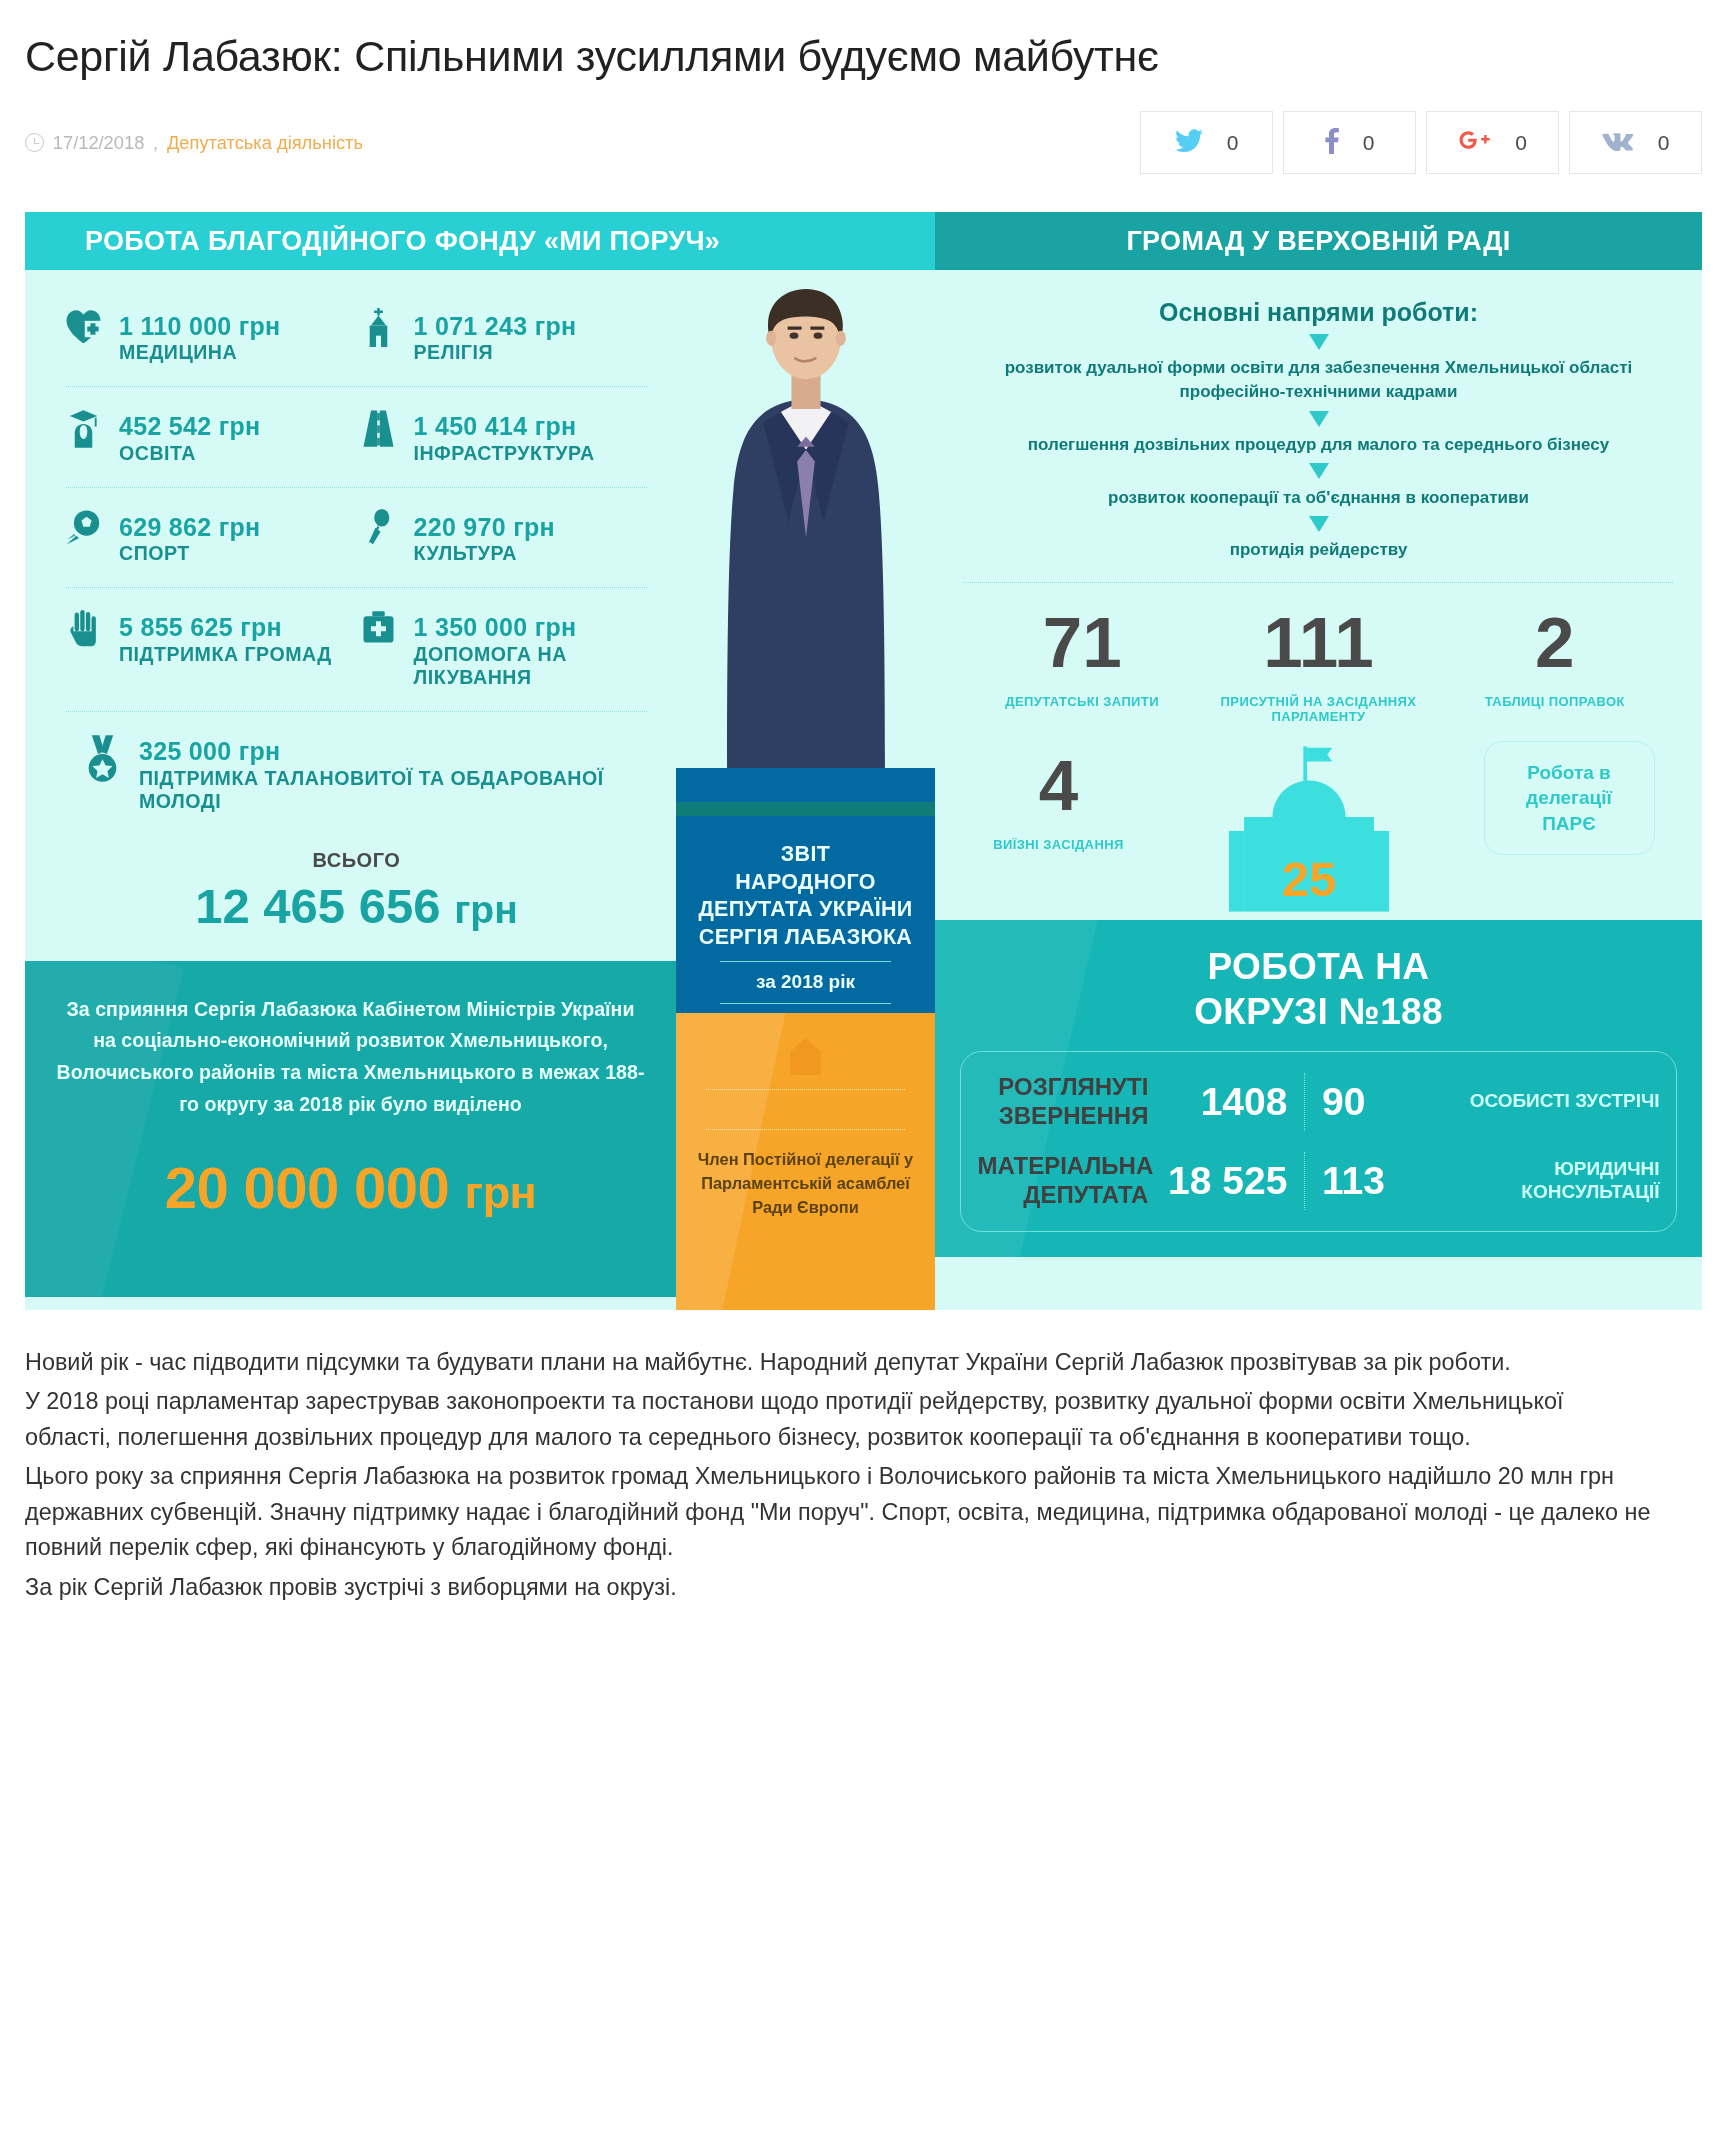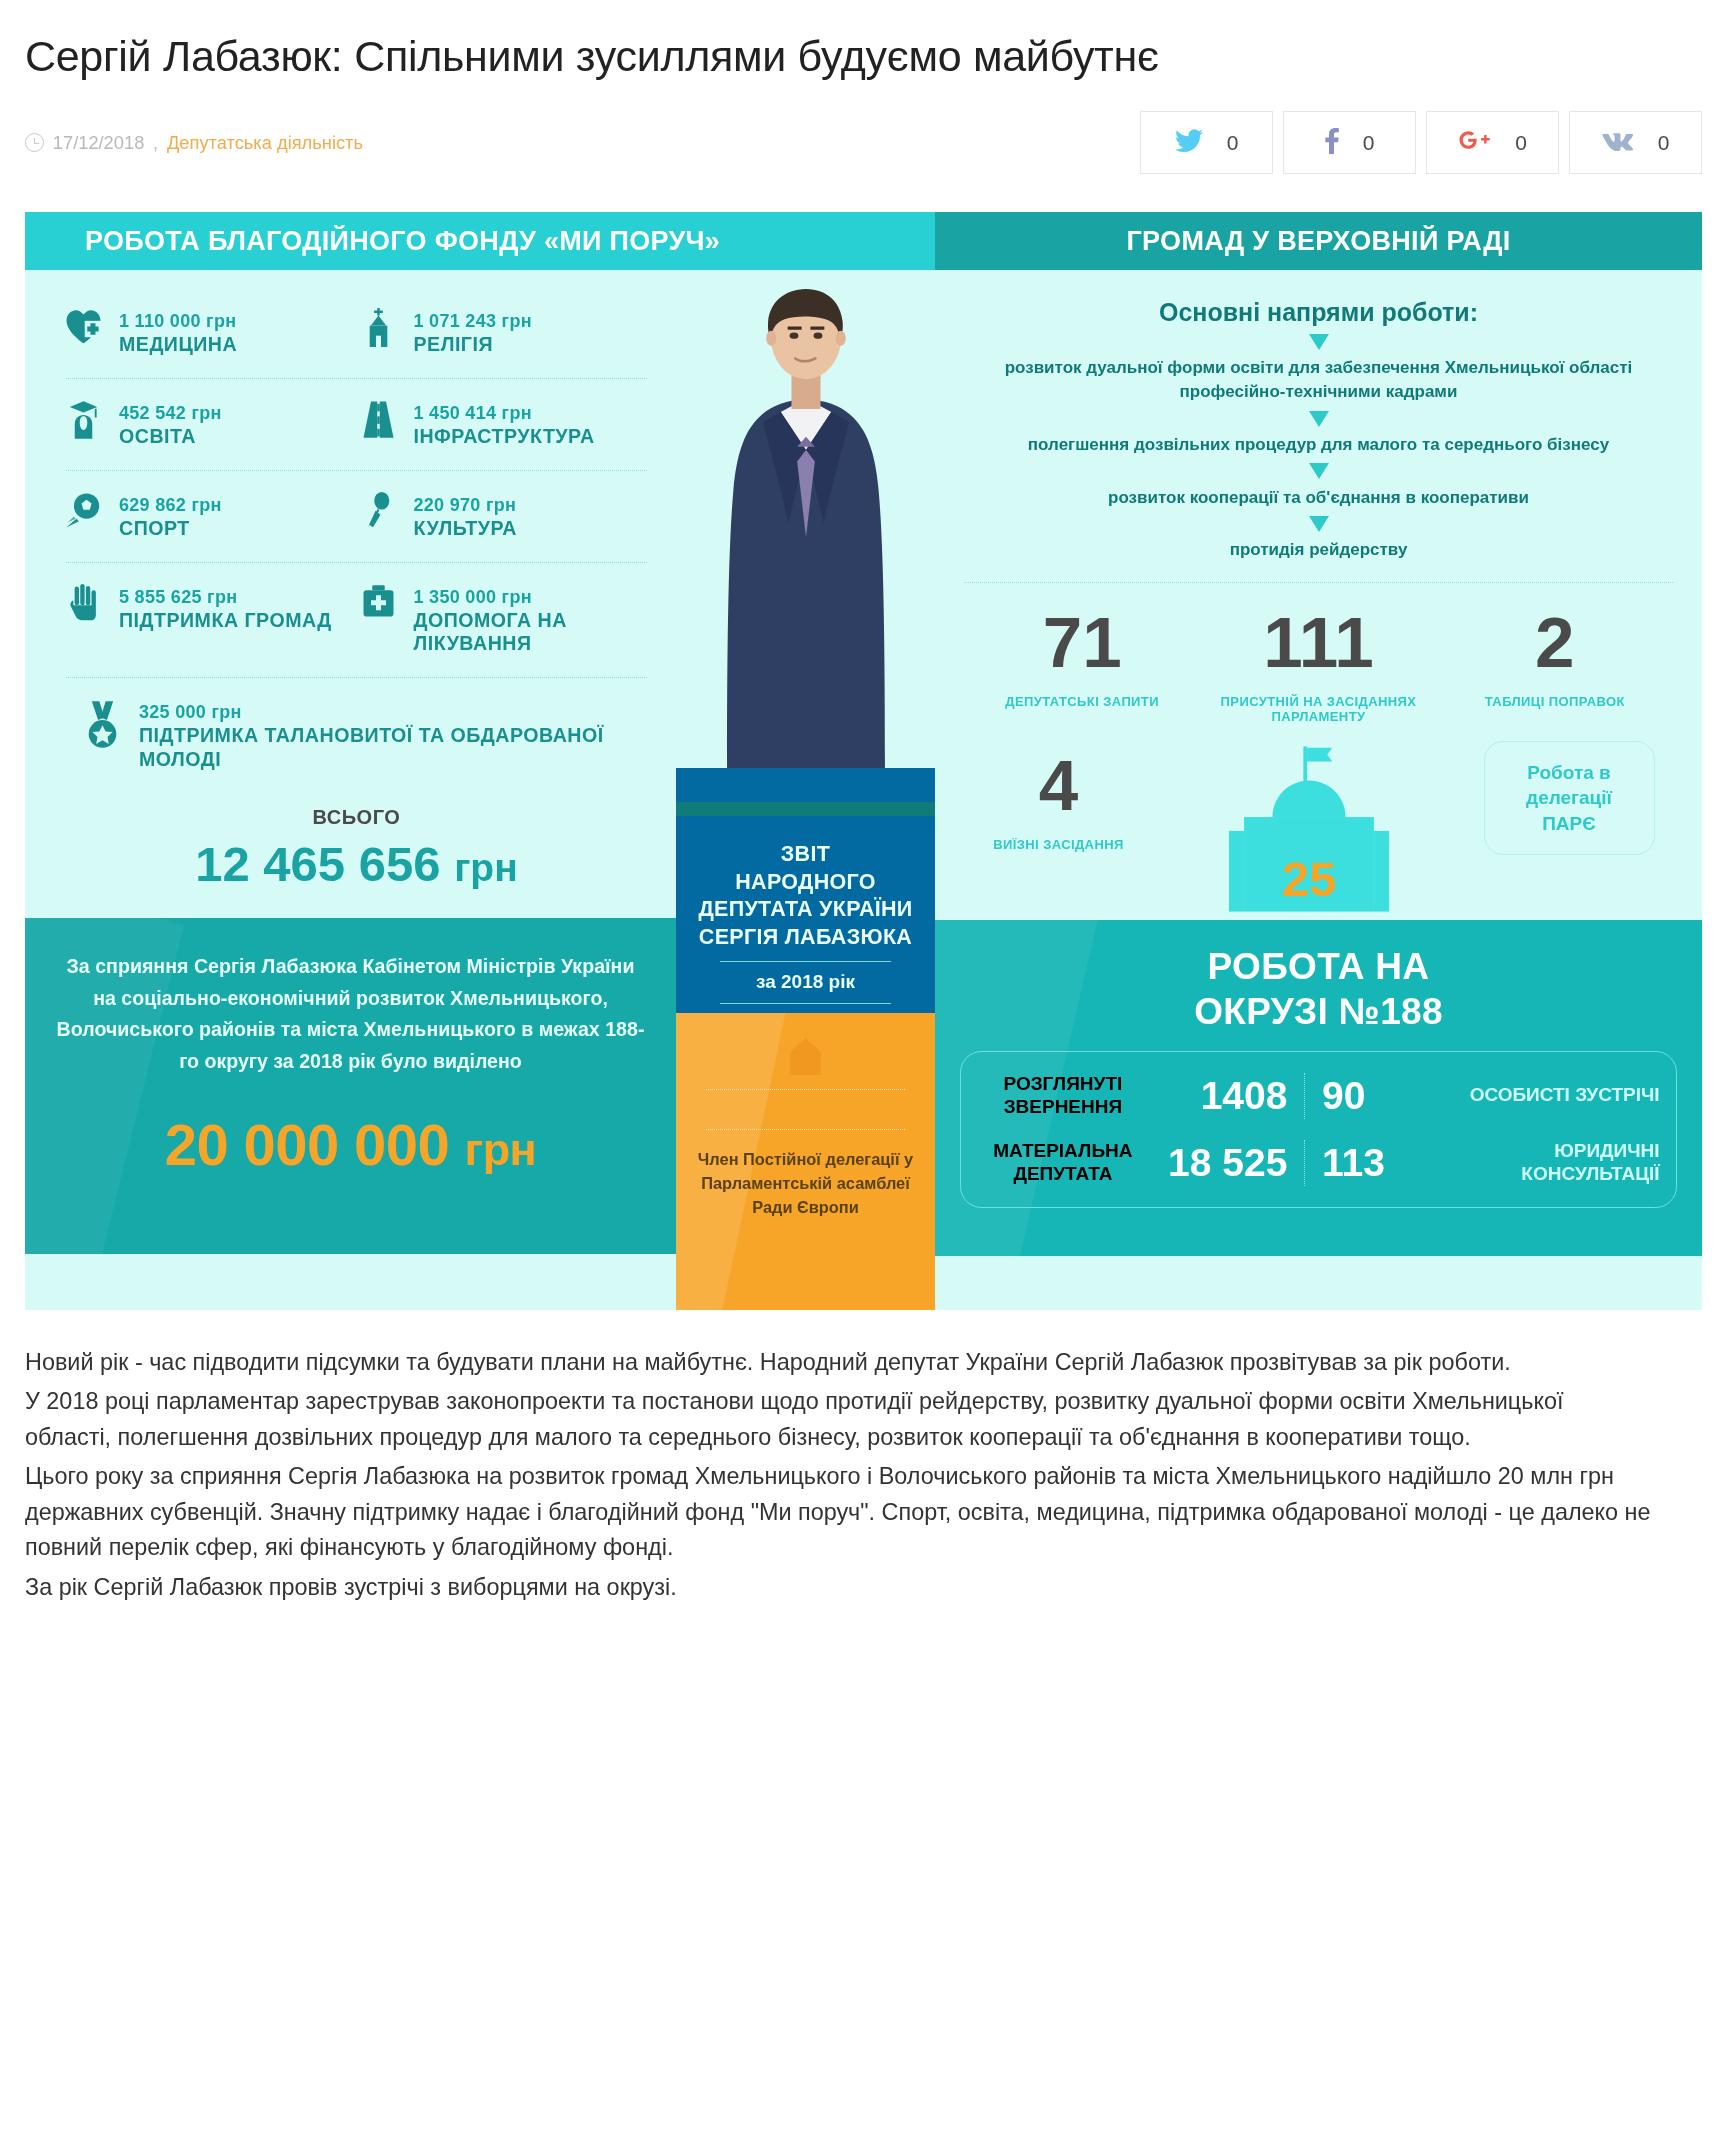--- a/index.html
+++ b/index.html
@@ -93,21 +93,21 @@
   
   .fund-wrap { padding: 38px 25px 0 37px; }
   .fund-grid { display: flex; }
   .fund-cell { width: 50%; display: flex; gap: 14px; align-items: flex-start; }
   .fund-ico {
     width: 43px; flex: none; display: flex; justify-content: center;
     color: #1a7f7f; font-size: 33px; line-height: 1;
   }
   .fund-ico svg { display: block; }
   .fund-txt { padding-top: 2.5px; }
-  .fund-amt { color: #1aa3a3; font-size: 18px; font-weight: 700; letter-spacing: 0.3px; line-height: 1.22; white-space: nowrap;}
+  .fund-amt { color: #1aa3a3; font-size: 25px; font-weight: 700; letter-spacing: 0.3px; line-height: 1.22; white-space: nowrap;}
   .fund-lbl { color: #1a8f8f; font-size: 19.6px; font-weight: 700; letter-spacing: 0.5px; line-height: 1.2; }
   .dotted { border-top: 1.9px dotted #8edede; margin: 21.5px 3.8px 21.5px 3.8px; }
   .fund-wide { display: flex; gap: 15px; justify-content: center; padding-left: 19px; }
   .fund-wide .fund-lbl { max-width: 354px; }
 
   .total-block { text-align: center; margin-top: 35px; }
   .total-lbl {
     color: #4a4a4a; font-size: 20px; font-weight: 800; letter-spacing: 0.6px;
   }
   .total-val {
@@ -238,21 +238,21 @@
   .dist-title {
     color: #ffffff; font-size: 37px; font-weight: 800; text-align: center;
     line-height: 1.2; letter-spacing: 0.3px;
   }
   .dist-box {
     border: 1.9px solid #6fe0e0; border-radius: 21.5px; margin-top: 16.4px;
     padding: 21.5px 16.4px; position: relative; z-index: 2;
   }
   .dist-grid { display: flex; flex-direction: column; gap: 21.5px; }
   .dist-line { display: flex; align-items: center; }
-  .dl-lbl-l { width: 171px; color: #000000; font-size: 19px; font-weight: 700; line-height: 1.2; text-align: center; }
+  .dl-lbl-l { width: 171px; color: #404040; font-size: 24px; font-weight: 700; line-height: 1.2; text-align: right; }
   .dl-num-l { width: 139px; color: #ffffff; font-size: 39px; font-weight: 800; text-align: right; }
   .dl-div { width: 1.9px; align-self: stretch; margin: 0 16.4px; border-left: 1.9px dotted #7fe6e6; }
   .dl-num-r { width: 95px; color: #ffffff; font-size: 39px; font-weight: 800; text-align: left; }
   .dl-lbl-r { flex: 1; color: #cdfffb; font-size: 19px; font-weight: 700; line-height: 1.2; text-align: right; }
 
   
   .body-text { margin-top: 35px; }
   .body-text p {
     font-size: 23.4px; line-height: 1.52; color: #333333;
     margin-bottom: 3.8px; max-width: 1630px;

